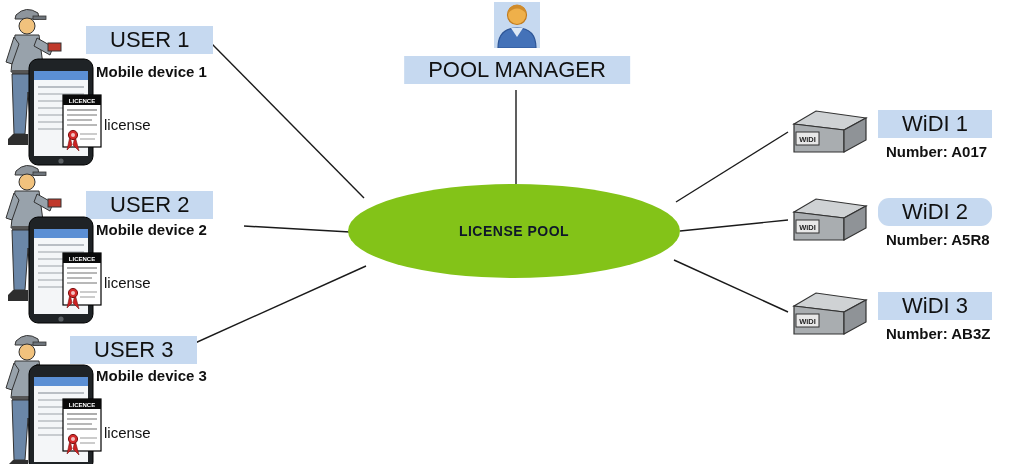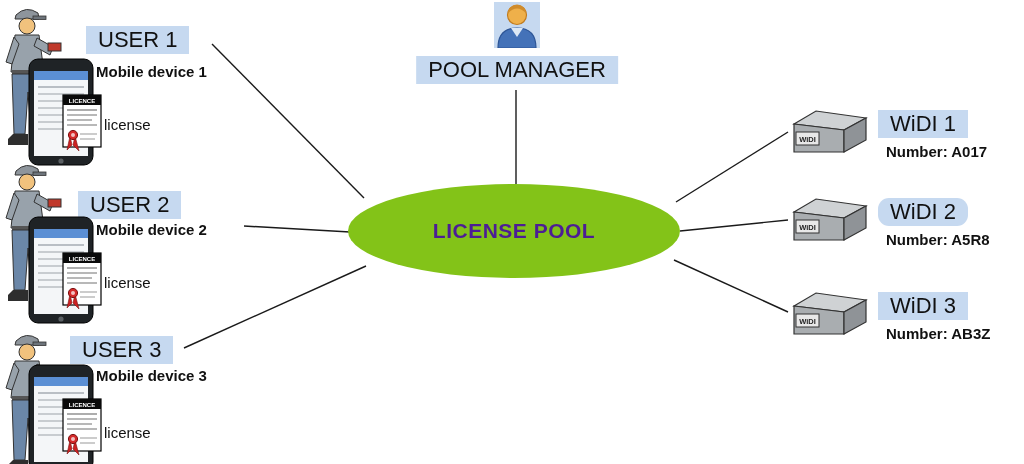--- a/index.html
+++ b/index.html
@@ -1,26 +1,26 @@
 <!DOCTYPE html>
 <html style="--highlight: #c6d9f0; --pool-green: #83c318; --line: #1a1a1a;"><head>
 <meta charset="utf-8">
 <style>
   * { margin:0; padding:0; box-sizing:border-box; }
   html,body { background:#fff; font-family:"Liberation Sans", sans-serif; }
   .canvas { position:relative; width:1024px; height:464px; background:#fff; overflow:hidden; }
   .abs { position:absolute; }
-  .hl { background:var(--highlight,#c6d9f0); padding:1px 12px; white-space:nowrap; display:inline-block; }
+  .hl { background:var(--highlight,#c6d9f0); padding:1px 24px; white-space:nowrap; display:inline-block; }
   .label-lg { font-size:22px; color:#111; }
   .bold-sm { font-size:15px; font-weight:bold; color:#111; white-space:nowrap;margin-left:8px; }
   .lic-text { font-size:15px; color:#111; }
   .pool { position:absolute; left:348px; top:184px; width:332px; height:94px;
           background:var(--pool-green,#83c318); border-radius:50%;
           display:flex; align-items:center; justify-content:center; }
-  .pool span { font-size:21px; font-weight:bold; color:#4c1d95; letter-spacing:.5px; }
+  .pool span { font-size:14px; font-weight:bold; color:#0f172a; letter-spacing:.5px; }
   .connectors { position:absolute; left:0; top:0; width:1024px; height:464px; pointer-events:none; }
   .connectors line { stroke:var(--line,#1a1a1a); stroke-width:1.4px; }
   .centerx { transform:translateX(-50%); }
   svg.icon { display:block; }
 </style>
 </head>
 <body>
 
 <svg width="0" height="0" style="position:absolute" aria-hidden="true">
   <defs>
@@ -110,21 +110,21 @@
       <use href="#sym-phone"></use>
     </svg>
   <svg class="abs icon" style="left:62px; top:94px;" width="40" height="58">
       <use href="#sym-licdoc"></use>
     </svg>
   <div class="abs lic-text" style="left:104px; top:116px;">license</div>
 
   <svg class="abs icon" style="left:0; top:160px;" width="66" height="150">
       <use href="#sym-worker"></use>
     </svg>
-  <div class="abs hl label-lg" style="left:78px; top:191px;">USER 2</div>
+  <div class="abs hl label-lg" style="left:86px; top:191px;">USER 2</div>
   <div class="abs bold-sm" style="left:88px; top:221px;">Mobile device 2</div>
   <svg class="abs icon" style="left:28px; top:216px;" width="66" height="108">
       <use href="#sym-phone"></use>
     </svg>
   <svg class="abs icon" style="left:62px; top:252px;" width="40" height="58">
       <use href="#sym-licdoc"></use>
     </svg>
   <div class="abs lic-text" style="left:104px; top:274px;">license</div>
 
   <svg class="abs icon" style="left:0; top:330px;" width="66" height="150">

